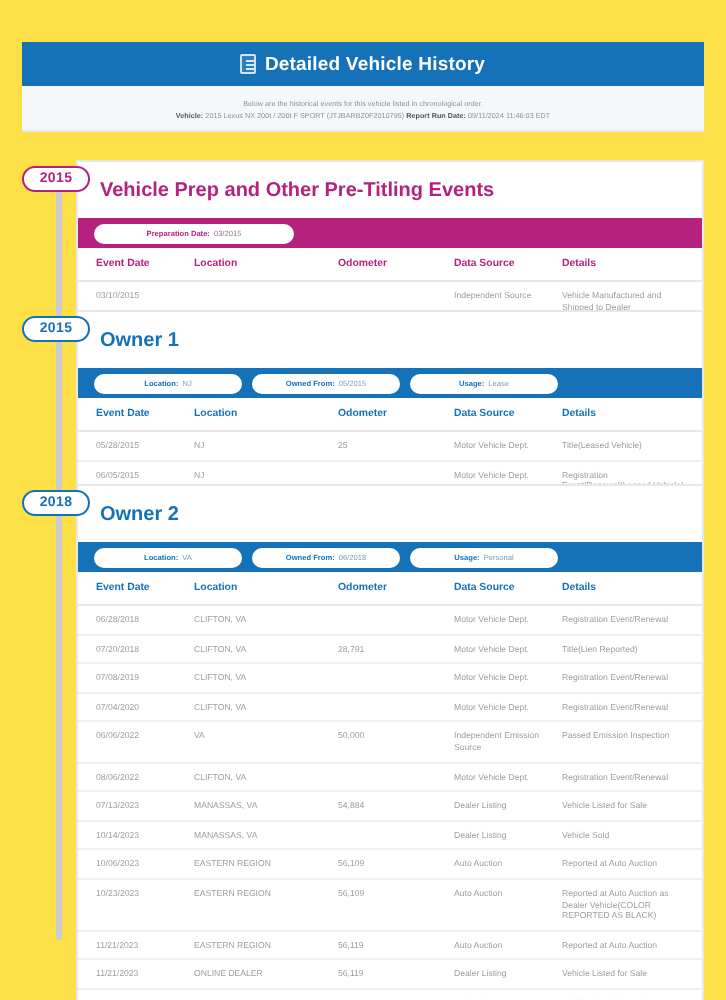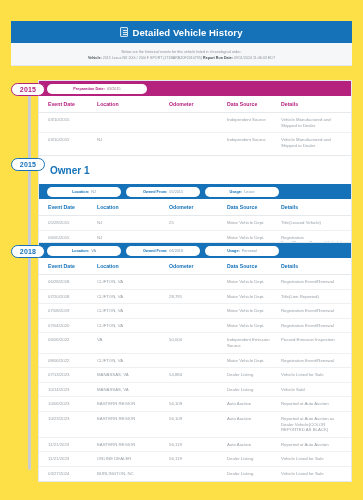--- a/index.html
+++ b/index.html
@@ -202,20 +202,21 @@
 
   <div class="rail"></div>
   <div id="year-badges">
       <div class="yearbadge pink" style="top: 83px;">2015</div>
       <div class="yearbadge blue" style="top: 158px;">2015</div>
       <div class="yearbadge blue" style="top: 245px;">2018</div>
     </div>
 
   <div id="sections-host">
       <div class="section" style="top: 80px;">
+        <div class="section-title pink">Vehicle Prep and Other Pre-Titling Events</div>
         <div class="badgebar pink">
           <div class="pill wide">
             <span class="k">Preparation Date:</span>
             <span class="v">03/2015</span>
           </div>
         </div>
         <table class="evt pinkhdr">
           <thead>
             <tr>
               <th class="c-date">Event Date</th>
@@ -290,20 +291,21 @@
               <td class="c-loc">PALISADES PARK, NJ</td>
               <td class="c-odo"></td>
               <td class="c-src">Motor Vehicle Dept.</td>
               <td class="c-det">Registration Event/Renewal(Leased Vehicle)</td>
             </tr>
           </tbody>
         </table>
         <div class="tablepad"></div>
       </div>
       <div class="section" style="top: 242px;">
+        <div class="section-title blue">Owner 2</div>
         <div class="badgebar blue">
           <div class="pill">
             <span class="k">Location:</span>
             <span class="v">VA</span>
           </div>
           <div class="pill">
             <span class="k">Owned From:</span>
             <span class="v">06/2018</span>
           </div>
           <div class="pill">

